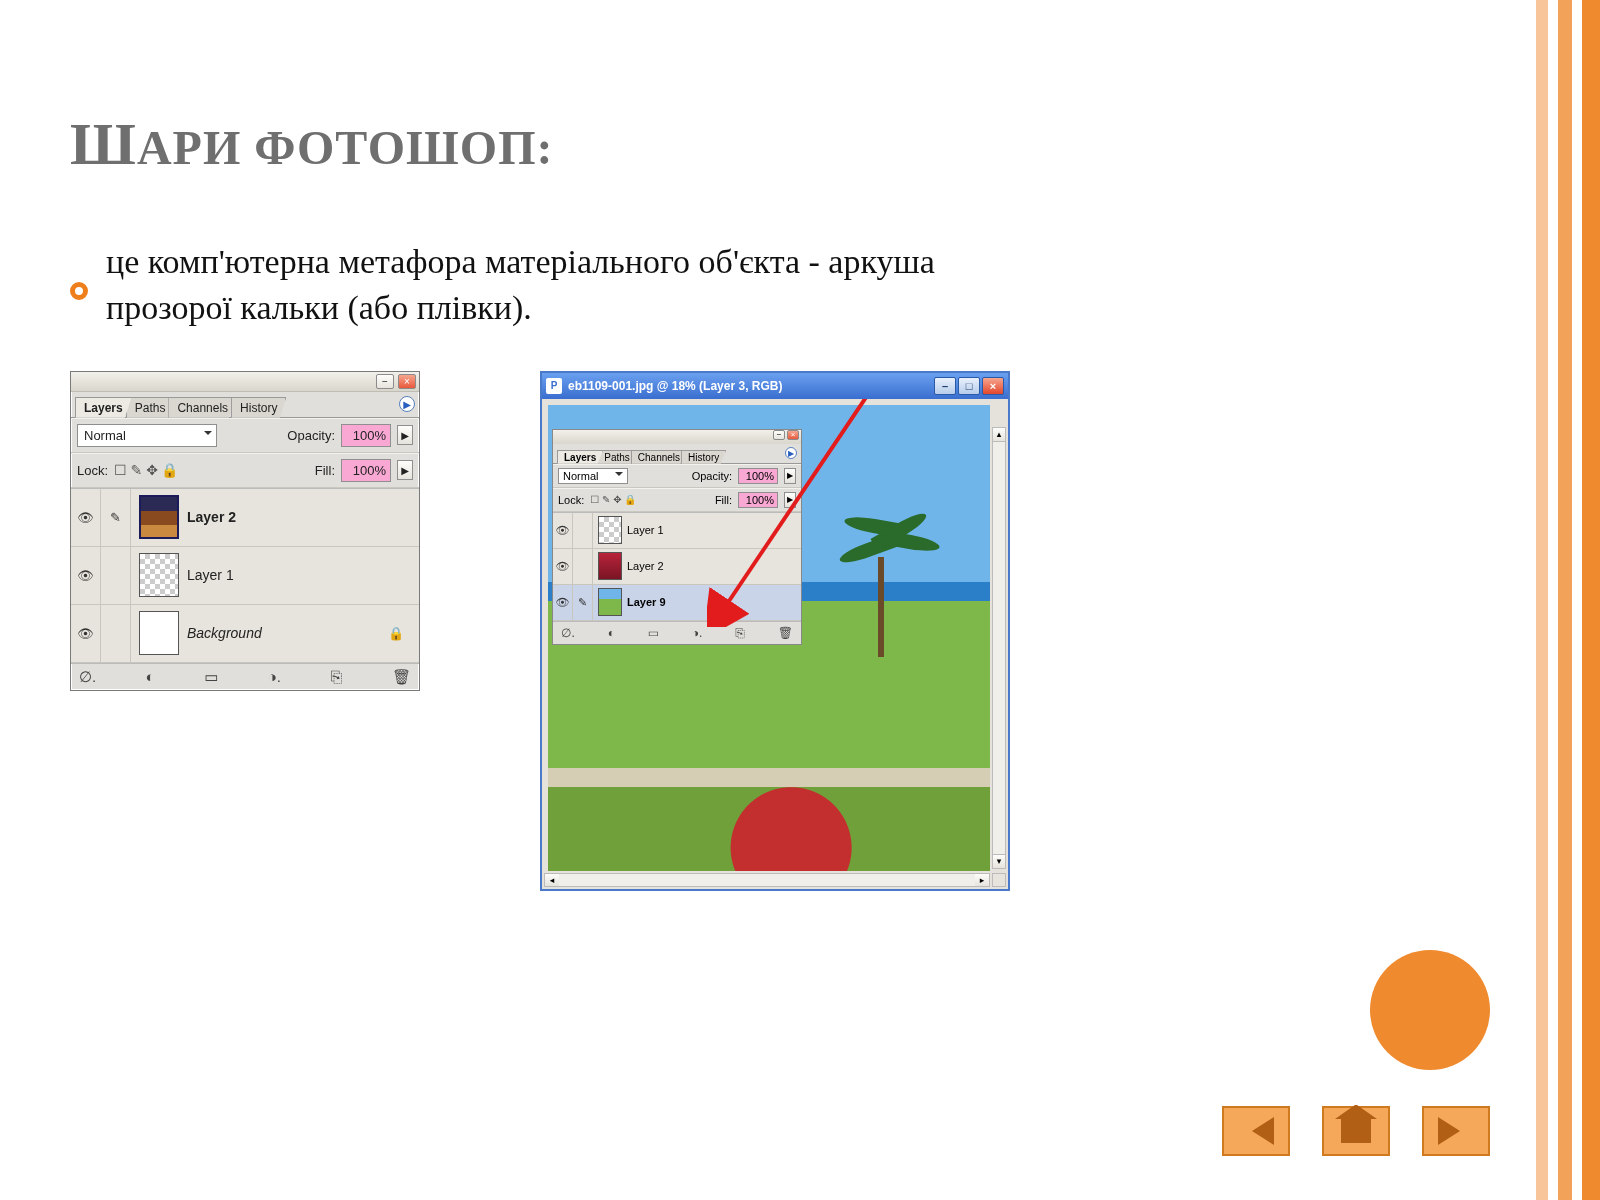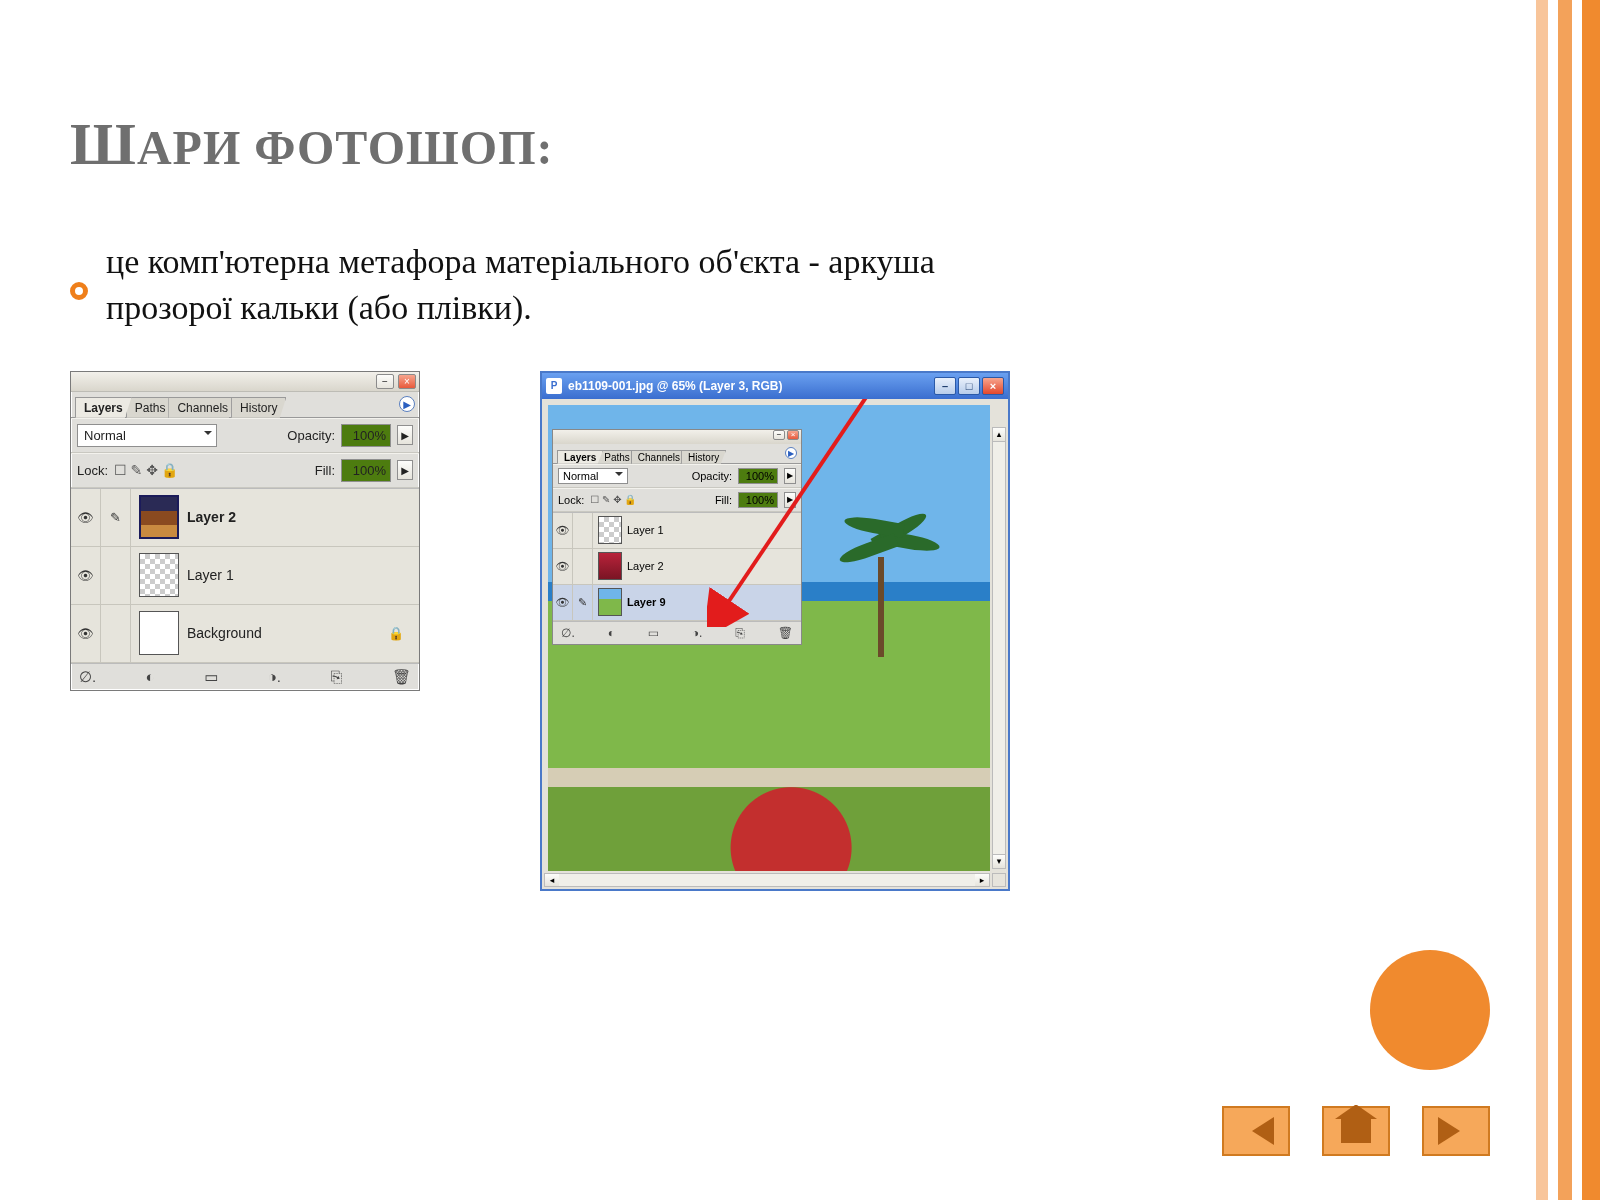--- a/index.html
+++ b/index.html
@@ -149,21 +149,21 @@
     flex: 0 0 auto;
   }
   .dropdown::after {
     content: "";
     position: absolute; right: 4px; top: 50%;
     transform: translateY(-50%);
     border: 4px solid transparent;
     border-top-color: #333;
   }
   .val-box {
-    background: #4d7c0f;
+    background: #f9a8d4;
     border: 1px solid #8f8f8f;
     padding: 3px 4px;
     width: 50px;
     text-align: right;
   }
   .arrow-btn {
     width: 16px; height: 20px;
     border: 1px solid #8f8f8f;
     background: linear-gradient(#fdfdfb,#e6e4dc);
     display:flex; align-items:center; justify-content:center;
@@ -200,21 +200,21 @@
       linear-gradient(45deg,#ccc 25%,#fff 25%,#fff 75%,#ccc 75%);
     background-size: 10px 10px;
     background-position: 0 0, 5px 5px;
   }
   .thumb.photo {
     background: linear-gradient(#2a2a55 35%, #8a4a20 35% 70%, #c98a40 70%);
     border: 2px solid #1b1b5a;
   }
   .layer-name { font-size: 14px; }
   .layer-name.bold { font-weight: bold; }
-  .layer-name.italic { }
+  .layer-name.italic { font-style: italic; }
   .lock-mark { margin-left:auto; margin-right:14px; color:#444; }
 
   .layers-toolbar {
     display:flex;
     gap: 18px;
     padding: 4px 8px;
     border-top: 1px solid #bbb;
     justify-content: space-between;
     font-size: 15px; color:#444;
   }
@@ -427,21 +427,21 @@
         <span>▭</span>
         <span>◑.</span>
         <span>⎘</span>
         <span>🗑</span>
       </div>
     </div>
 
     <div class="doc-window">
       <div class="doc-titlebar">
         <span class="ps-icon">P</span>
-        <span>eb1109-001.jpg @ 65% (Layer 3, RGB)</span>
+        <span>eb1109-001.jpg @ 18% (Layer 3, RGB)</span>
         <div class="doc-winbtns">
           <span class="doc-winbtn">–</span>
           <span class="doc-winbtn">□</span>
           <span class="doc-winbtn close">×</span>
         </div>
       </div>
       <div class="canvas-area">
         <div class="beach">
           <div class="palm">
             <div class="trunk"></div>

